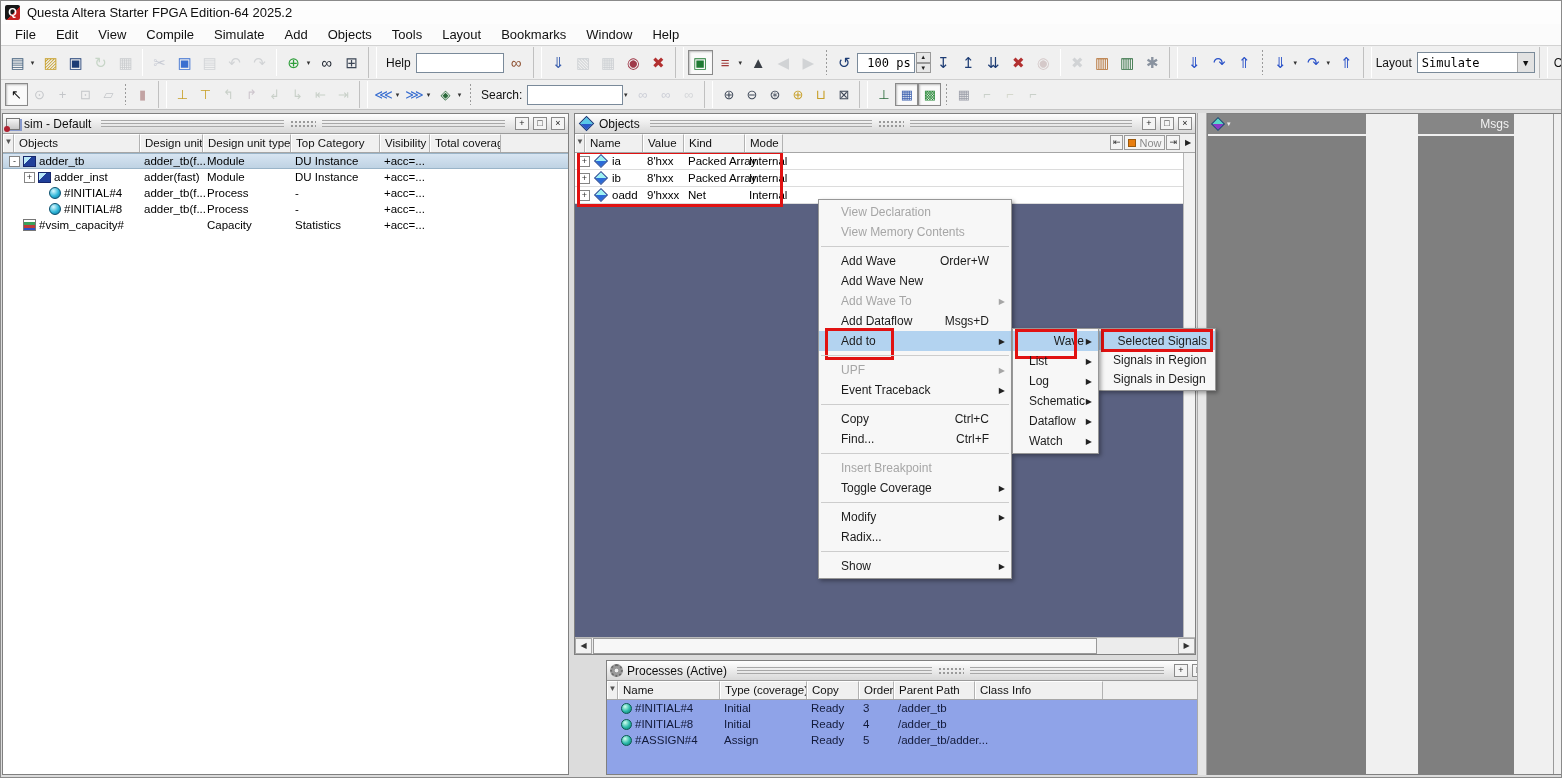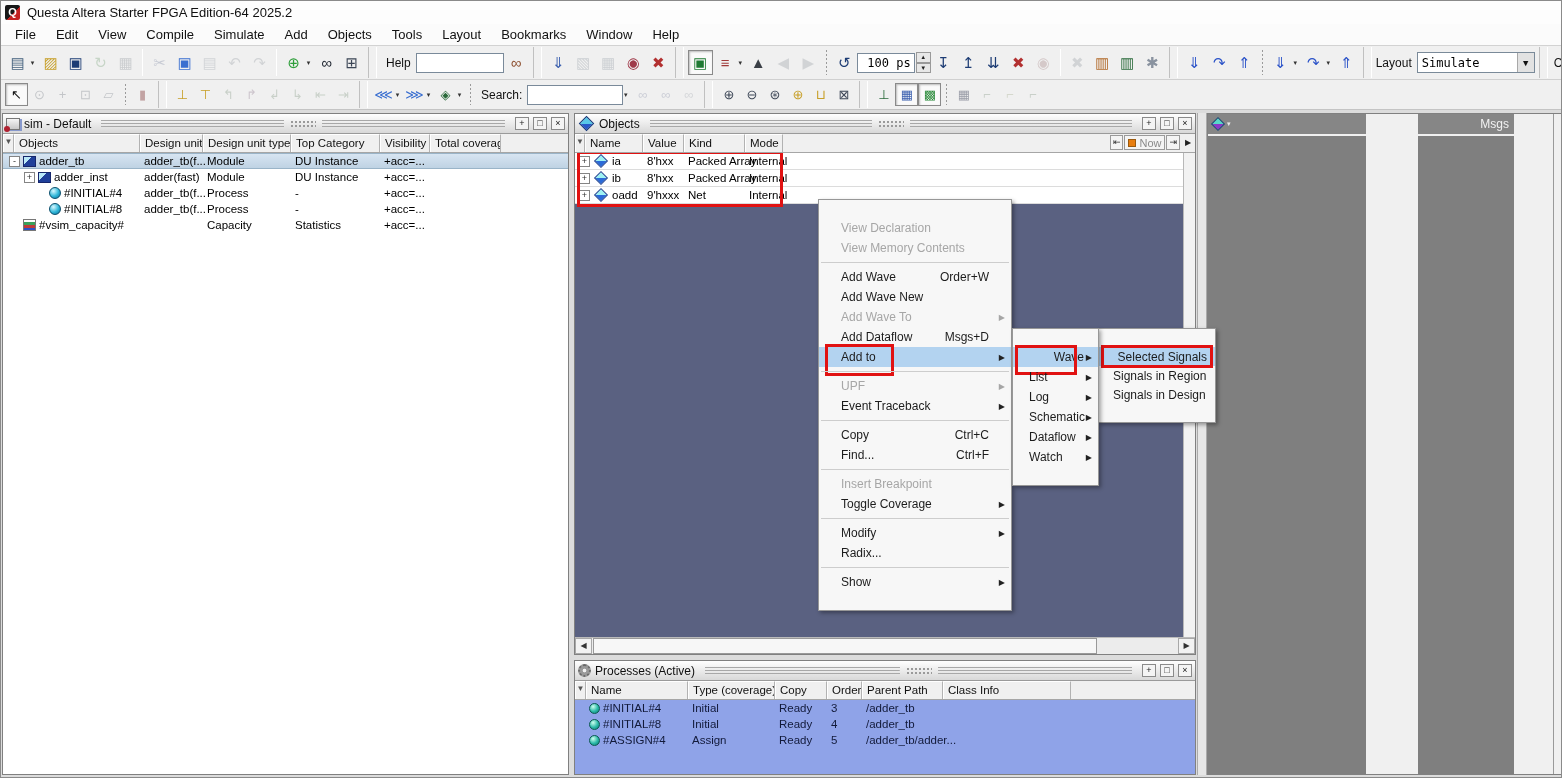--- a/index.html
+++ b/index.html
@@ -95,21 +95,21 @@
   .now-ind { height:15px; border:1px solid #9a9a9a; background:#f4f4f4; display:flex; align-items:center; gap:3px; padding:0 3px; }
   .now-sq { width:8px; height:8px; background:#e87e10; border:1px solid #9a5a10; }
   .now-txt { font-size:11px; color:#8a8a8a; }
   .hexp { position:absolute; right:1px; top:1px; width:12px; height:15px; font-size:8px; line-height:15px; text-align:center; color:#222; }
   .redbox-rows { position:absolute; left:2px; top:-2px; width:206px; height:56px; border:3px solid #e11212; z-index:6; pointer-events:none; }
   .hscroll { height:17px; background:#ececec; border-top:1px solid #bbb; display:flex; flex:none; }
   .sb-btn { width:17px; background:#f2f2f2; border:1px solid #a8a8a8; font-size:8px; text-align:center; line-height:14px; color:#333; flex:none; }
   .sb-track { flex:1; position:relative; }
   .sb-thumb { position:absolute; left:1px; top:0; bottom:0; width:86%; background:#f7f7f7; border:1px solid #999; }
 
-  .proc-panel { left:573px; top:550px; width:622px; height:115px; }
+  .proc-panel { left:605px; top:550px; width:622px; height:115px; }
   .proc-chdr { grid-template-columns:11px 102px 87px 52px 35px 81px 128px 1fr; }
   .proc-body { flex:1; background:#8fa3e8; }
   .proc-row { grid-template-columns:113px 87px 52px 35px 81px 128px 1fr; height:16px; color:#121a3a; background:transparent; }
   .proc-row .namecell { padding-left:14px; }
   .proc-ico { width:11px; height:11px; border-radius:50%; border:1px solid #0a5a50; flex:none;
     background:radial-gradient(circle at 35% 30%,#ccffee,#2ab8a8 55%,#0c7a6a); }
 
   
   .wave-area { position:absolute; left:1196px; top:3px; width:366px; height:662px; display:flex; }
   .wave-strip { width:10px; background:#e6e6e6; border-left:1px solid #aaa; border-right:1px solid #aaa; flex:none; }
@@ -135,21 +135,21 @@
   .sim-ico { width:14px; height:12px; background:linear-gradient(#f4f4f4,#c8c8c8); border:1px solid #777;
     box-shadow:2px 1px 0 #8899cc; position:relative; flex:none; }
   .sim-ico::after { content:""; position:absolute; left:-3px; bottom:-3px; width:6px; height:6px; border-radius:50%; background:#b02030; }
   .obj-ico { width:11px; height:11px; transform:rotate(45deg); margin:0 3px; flex:none;
     background:linear-gradient(135deg,#58c8e8 0 50%,#2858c8 50% 100%); border:1px solid #14387a; }
   .gear-ico { width:13px; height:13px; border-radius:50%; border:2px dotted #6a6a6a; flex:none;
     background:radial-gradient(circle,#f0f0f0 30%,#9a9a9a 32% 100%); }
 
   
   .menu { position:absolute; background:#f7f7f7; border:1px solid #979797; box-shadow:2px 2px 4px rgba(0,0,0,.35);
-    padding:18px 0; z-index:50; font-size:12px; }
+    padding:2px 0; z-index:50; font-size:12px; }
   .mi { position:relative; height:20px; display:flex; align-items:center; padding:0 22px; color:#1c1c1c; white-space:nowrap; }
   .mi .sc { margin-left:auto; padding-left:18px; }
   .mi.disabled { color:#a6a6a6; }
   .mi.highlighted { background:#b3d3f0;justify-content:flex-end; }
   .mi.has-sub::after { content:"▶"; position:absolute; right:6px; font-size:8px; color:#222; }
   .mi.disabled.has-sub::after { color:#a6a6a6; }
   .mi.sep { height:1px; background:#cdcdcd; margin:4px 2px; padding:0; }
   .ctx-menu { left:817px; top:198px; width:194px; }
   .sub-menu { left:1011px; top:327px; width:87px; }
   .sub-menu .mi { height:20px; padding:0 14px 0 16px; }

